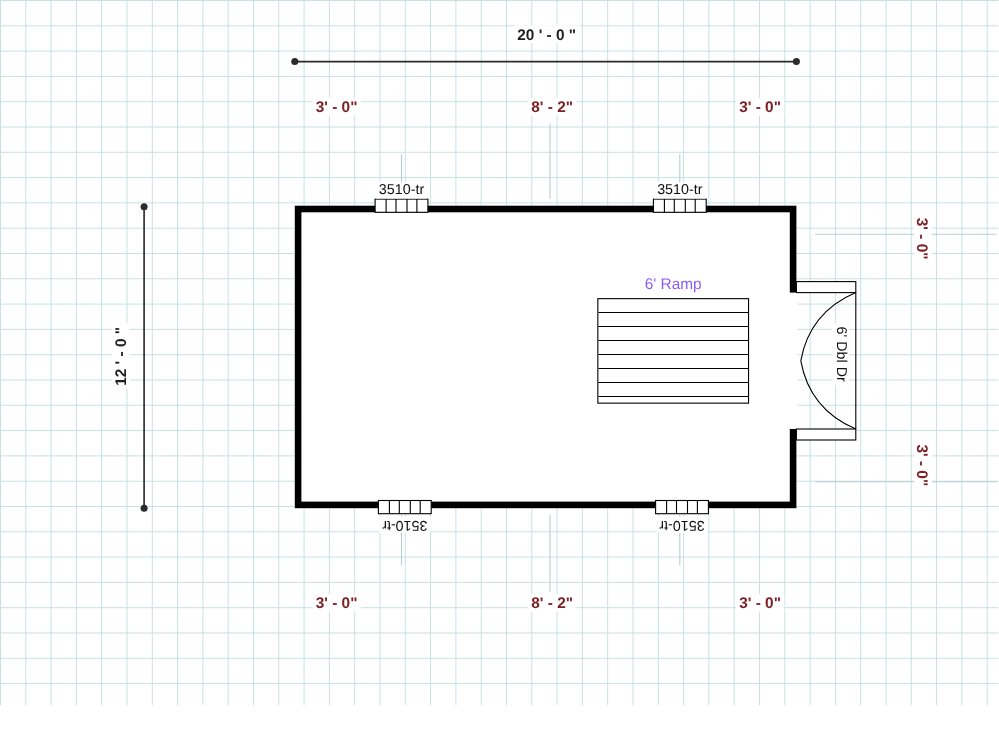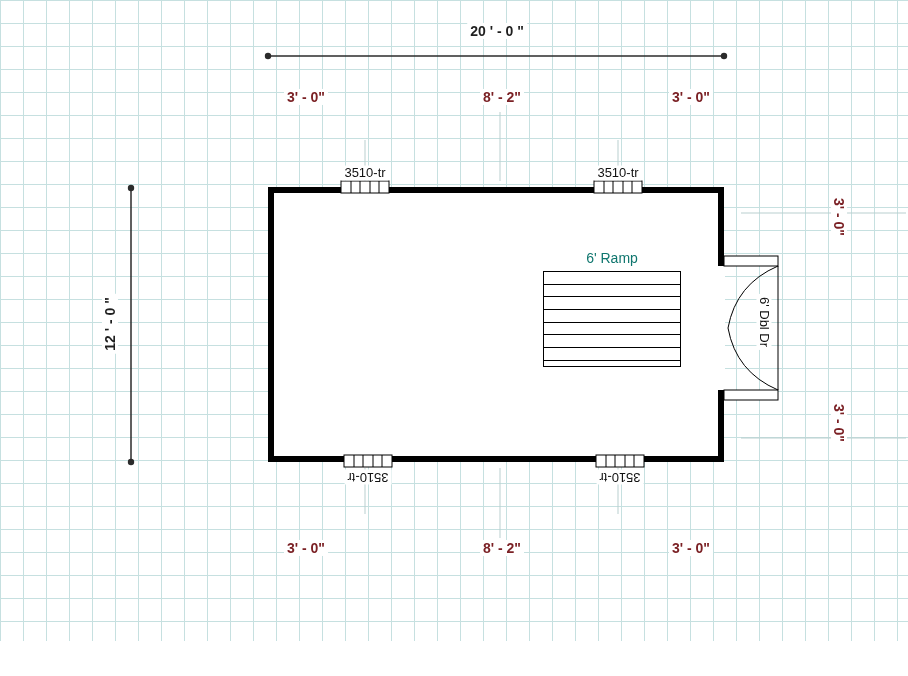--- a/index.html
+++ b/index.html
@@ -29,21 +29,21 @@
     border:1px solid #000;
     background:repeating-linear-gradient(to bottom, #fff 0 11.7px, #000 11.7px 12.7px);
   }
   .lbl{
     position:absolute; white-space:nowrap; background:#fff; padding:0 3px;
     transform:translate(-50%,-50%); line-height:1.15;
   }
   .dim-red{ color:#7b2125; font-weight:bold; font-size:14px; }
   .dim-black{ color:#1f1f1f; font-weight:bold; font-size:14px; }
   .obj-lbl{ color:#111; font-size:13px; }
-  .ramp-lbl{ color:#0f766e; font-size:14px; }
+  .ramp-lbl{ color:#8b5cf6; font-size:14px; }
   .rot90{ transform:translate(-50%,-50%) rotate(90deg); }
   .rot-90{ transform:translate(-50%,-50%) rotate(-90deg); }
   .rot180{ transform:translate(-50%,-50%) rotate(180deg); }
 </style>
 </head>
 <body>
 
 <div class="canvas">
 
   <div class="grid"></div>

